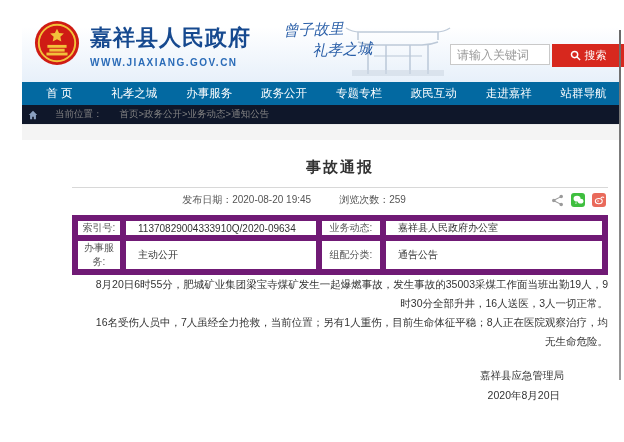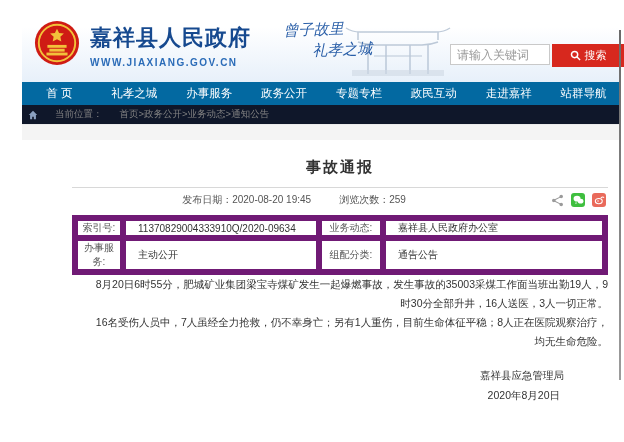--- a/index.html
+++ b/index.html
@@ -194,21 +194,21 @@
           <td class="lbl">办事服务:</td>
           <td class="val">主动公开</td>
           <td class="lbl">组配分类:</td>
           <td class="val">通告公告</td>
         </tr>
       </tbody>
         </table>
 
       <div class="body-text">
         <p>8月20日6时55分，肥城矿业集团梁宝寺煤矿发生一起爆燃事故，发生事故的35003采煤工作面当班出勤19人，9时30分全部升井，16人送医，3人一切正常。</p>
-        <p>16名受伤人员中，7人虽经全力抢救，仍不幸身亡；另有1人重伤，目前生命体征平稳；8人正在医院观察治疗，均无生命危险。</p>
+        <p>16名受伤人员中，7人虽经全力抢救，当前位置；另有1人重伤，目前生命体征平稳；8人正在医院观察治疗，均无生命危险。</p>
       </div>
 
       <div class="signature">
         <div>嘉祥县应急管理局</div>
         <div class="sign-date">2020年8月20日</div>
       </div>
     </div>
   </div>
 
   <div class="edge-line"></div>

